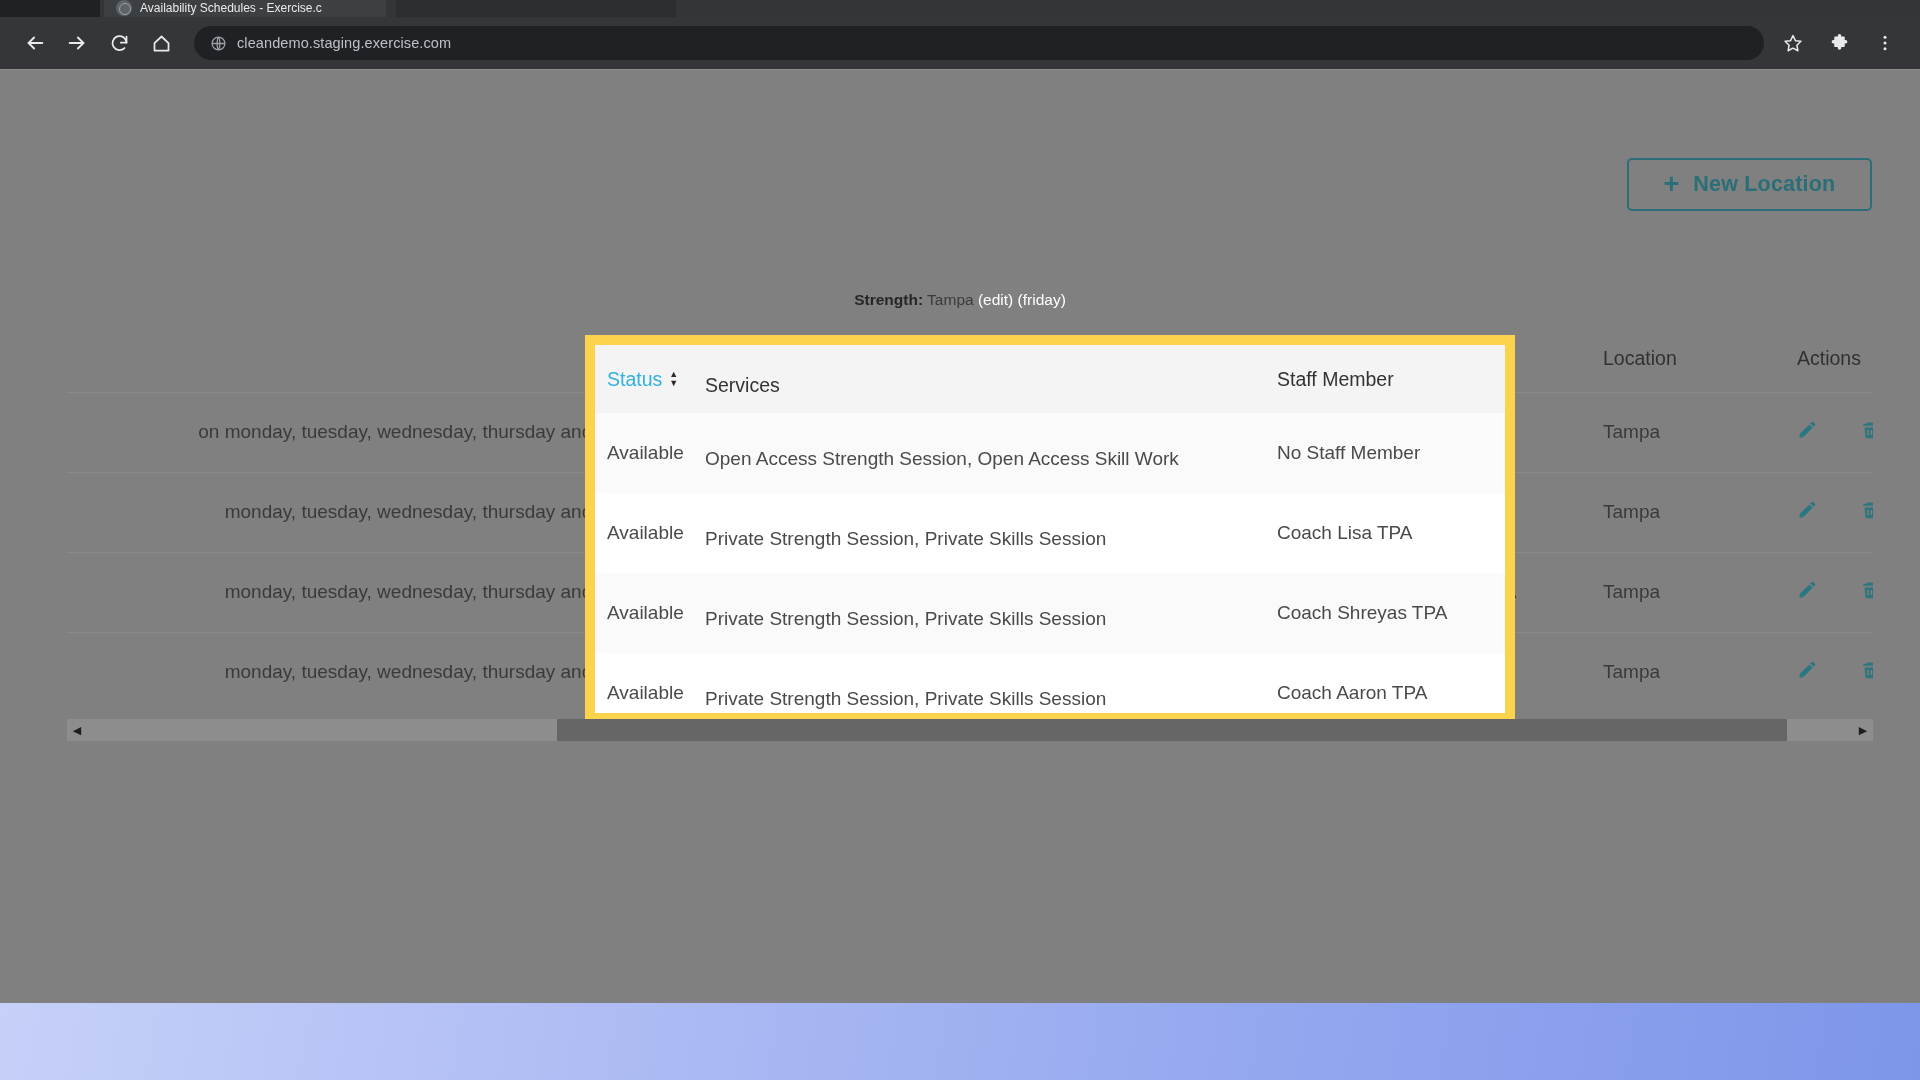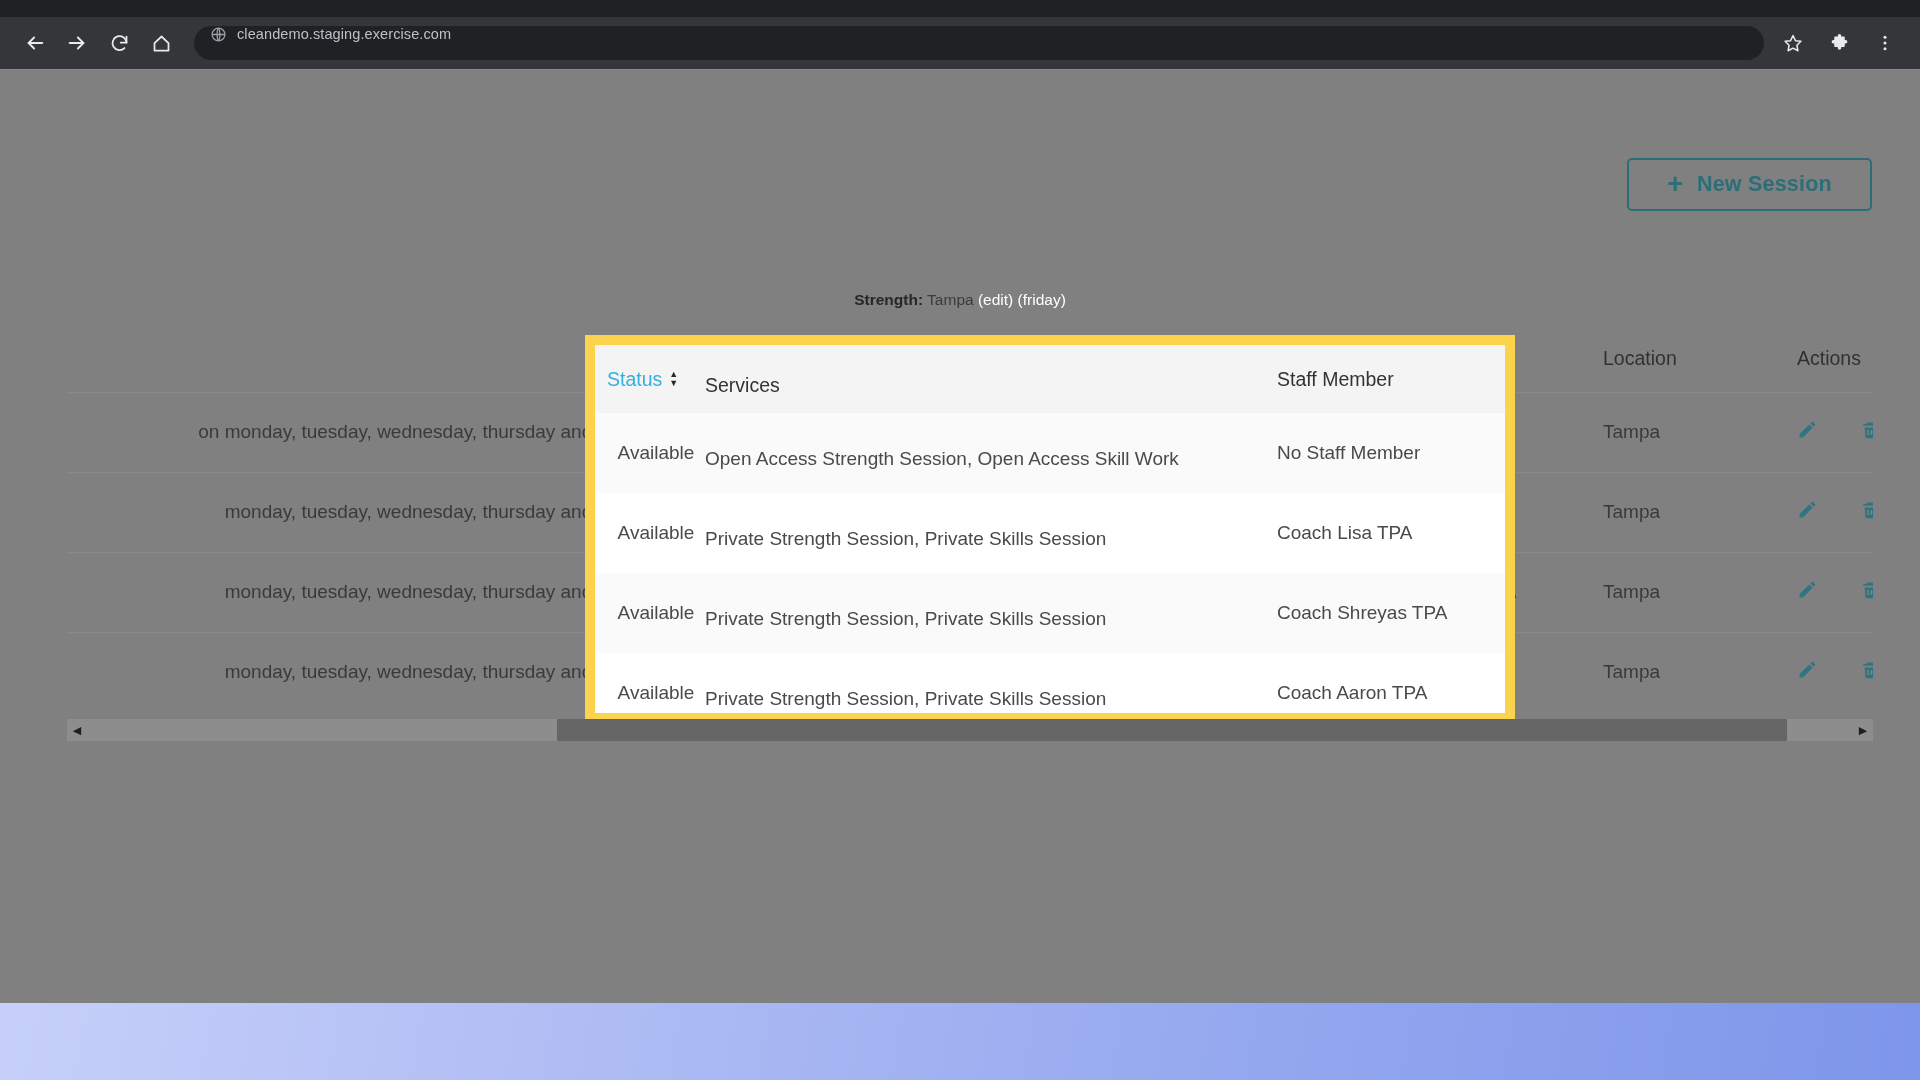--- a/index.html
+++ b/index.html
@@ -70,21 +70,21 @@
   .nav-btn {
     width: 42px; height: 42px; border-radius: 50%;
     display: flex; align-items: center; justify-content: center;
     flex: 0 0 auto;
   }
   .nav-btn svg { display: block; }
   #omnibox {
     margin-left: 12px;
     flex: 1 1 auto; height: 34px;
     background: #202124; border-radius: 17px;
-    display: flex; gap: 10px;
+    display: flex; align-items: center; gap: 10px;
     padding: 0 16px;
     max-width: 1590px;
   }
   #omnibox-url {
     font-size: 14.5px; color: #bdc1c6; letter-spacing: .1px;
     white-space: nowrap; overflow: hidden;
   }
   #toolbar-right { display: flex; align-items: center; gap: 4px; margin-left: 8px; }
 
   
@@ -139,21 +139,21 @@
     display: flex; align-items: center;
   }
   #thead-row { top: 0; height: 68px; }
   .trow.r0 { top: 68px; }
   .trow.r1 { top: 148px; }
   .trow.r2 { top: 228px; }
   .trow.r3 { top: 308px; }
 
   .cell { flex: 0 0 auto; font-size: 19px; color: #3a3a3a; white-space: nowrap; overflow: hidden; }
   .c-days     { width: 587px; padding-left: 0px; text-align: right; padding-right: 10px; }
-  .c-status   { width: 120px; padding-left: 22px; text-align: center; }
+  .c-status   { width: 120px; padding-left: 22px; }
   .c-services { width: 572px; margin-top: 12px; }
   .c-staff    { width: 245px; }
   .c-location { width: 178px; padding-left: 12px; }
   .c-actions  { width: 160px; display: flex; align-items: center; gap: 42px; padding-left: 28px; }
 
   #thead-row .cell { font-size: 19.5px; color: #313131; font-weight: 400; }
   #thead-row .c-status { color: #33b0e0; display: flex; align-items: center; gap: 7px; }
 
   .sort-arrows {
     display: inline-flex; flex-direction: column; gap: 2px; line-height: 0;
@@ -224,20 +224,28 @@
 
   svg { pointer-events: none; }
 </style>
 </head>
 <body>
 
 <div id="desktop"></div>
 
 <div id="browser">
 
+  <div id="tabstrip">
+    <div id="tabstrip-left"></div>
+    <div id="tab-active">
+      <div id="tab-favicon"></div>
+      <div id="tab-title">Availability Schedules - Exercise.c</div>
+    </div>
+    <div id="tab-next"></div>
+  </div>
 
   <div id="toolbar">
     <div class="nav-btn">
       <svg width="22" height="22" viewBox="0 0 24 24" fill="none" stroke="#e8eaed" stroke-width="2" stroke-linecap="round" stroke-linejoin="round">
         <line x1="20" y1="12" x2="5" y2="12"></line>
           <polyline points="11 18 5 12 11 6"></polyline>
       </svg>
     </div>
     <div class="nav-btn">
       <svg width="22" height="22" viewBox="0 0 24 24" fill="none" stroke="#e8eaed" stroke-width="2" stroke-linecap="round" stroke-linejoin="round">
@@ -284,21 +292,21 @@
         </svg>
       </div>
     </div>
   </div>
 
   <div id="page">
     <div id="page-topline"></div>
 
     <div id="new-schedule-btn">
       <span id="new-schedule-plus">+</span>
-      <span id="new-schedule-label">New Session</span>
+      <span id="new-schedule-label">New Location</span>
     </div>
 
     <div id="filters">
       <b>Strength:</b>
       <span class="muted">Tampa</span>
       <a href="#">(edit)</a>
       <a href="#">(friday)</a>
     </div>
 
     <div id="table-shell">

